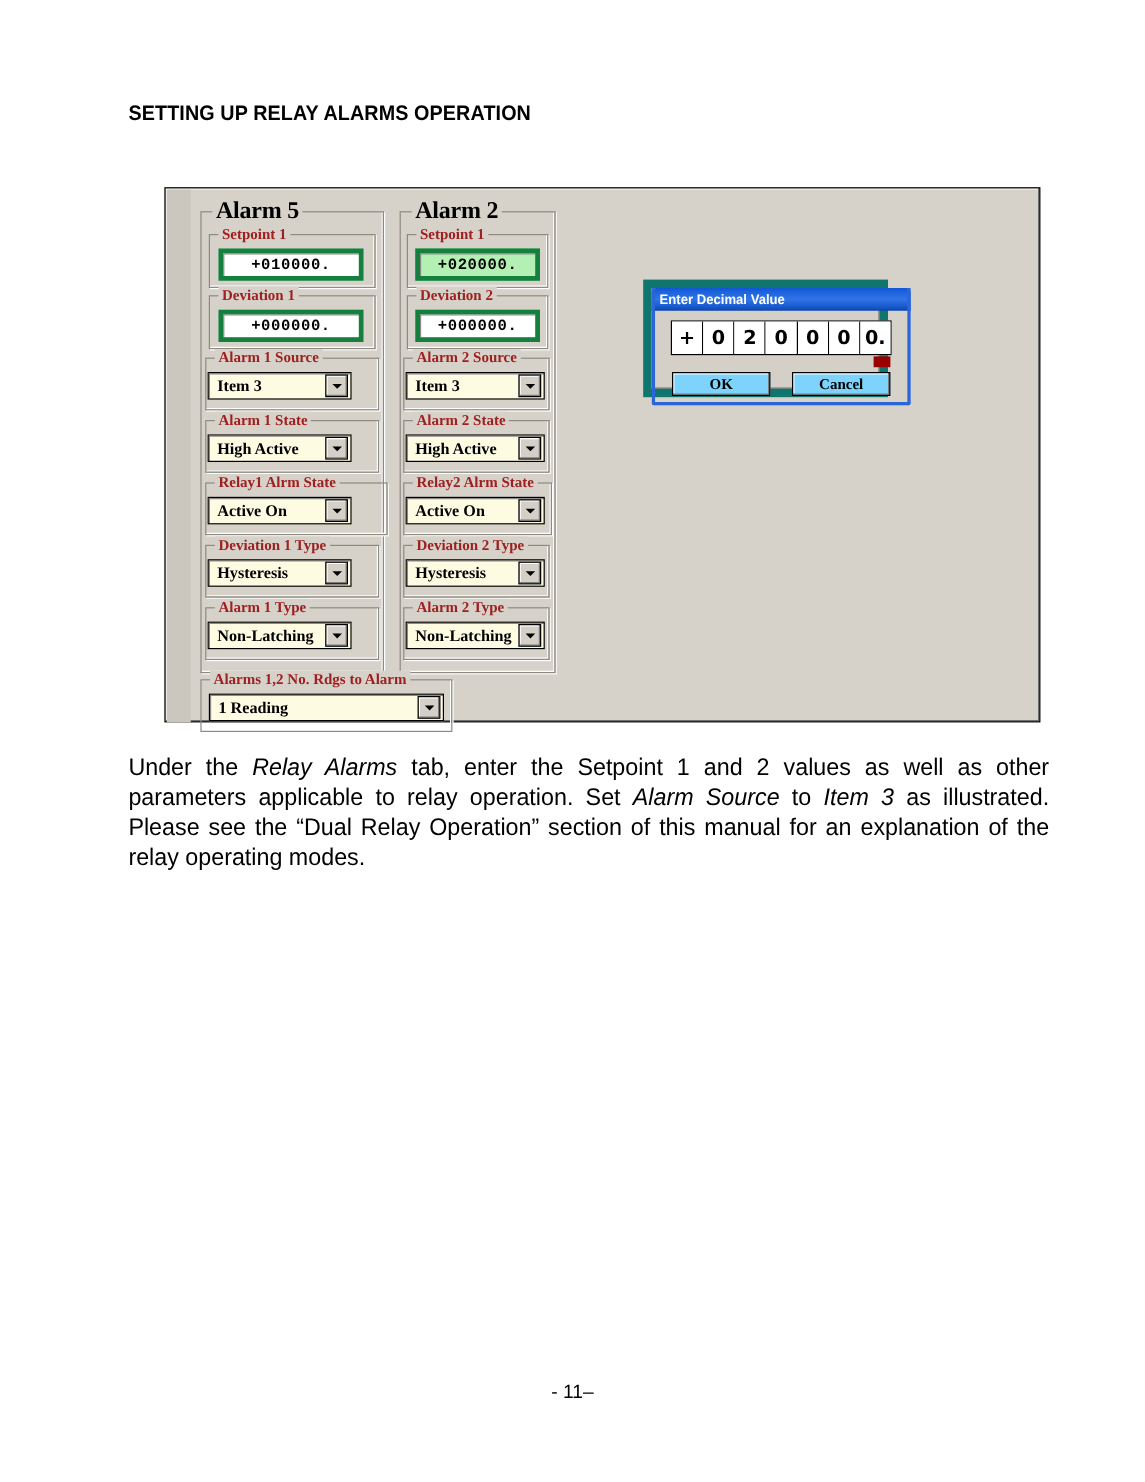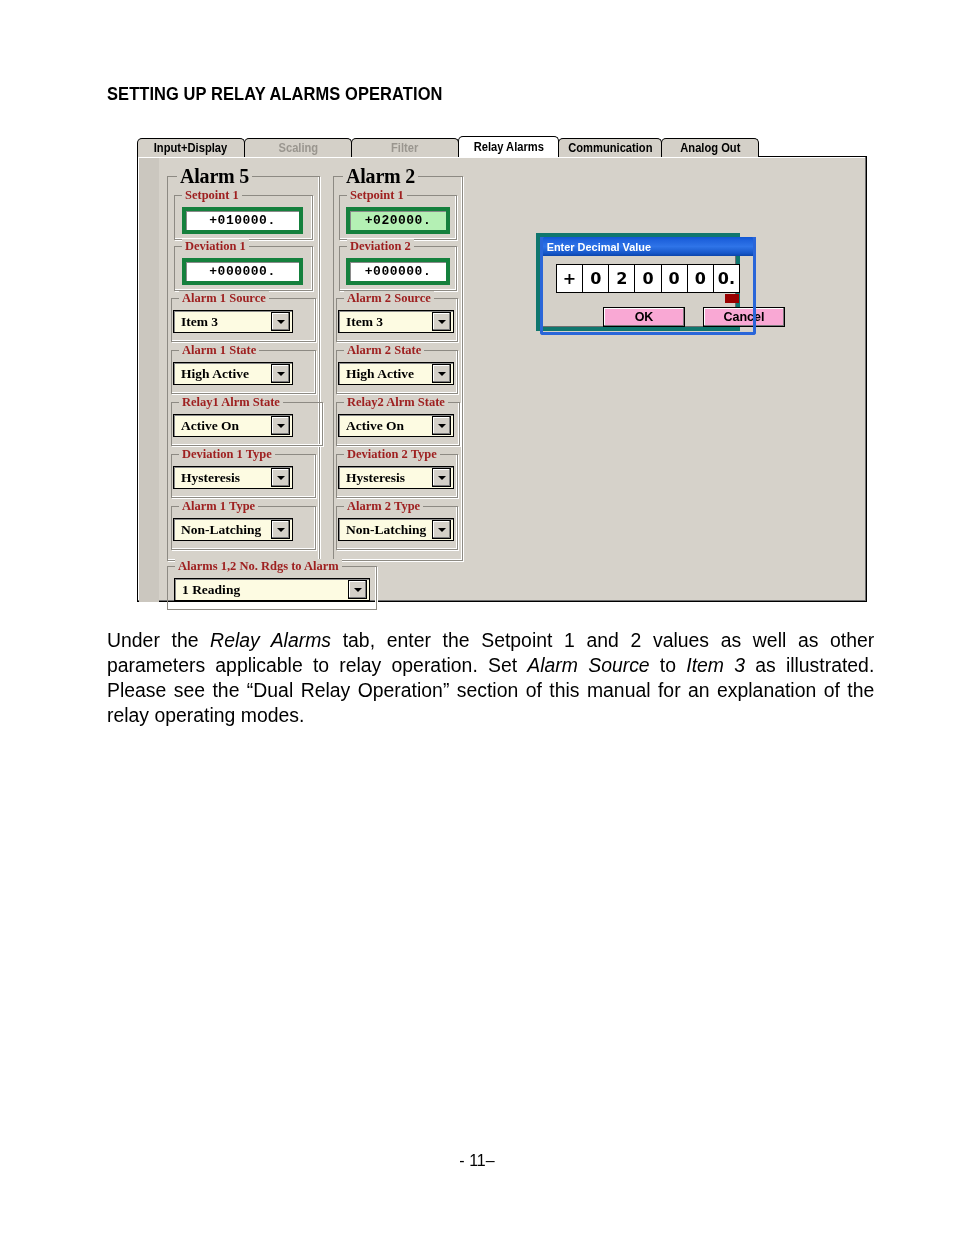--- a/index.html
+++ b/index.html
@@ -192,21 +192,21 @@
 
   
   .dialog {
     position: absolute;
     left: 398px;
     top: 76px;
     width: 204px;
     height: 98px;
     box-sizing: border-box;
     background: #d4d0c8;
-    border: 4px solid #0f766e;
+    border: 7px solid #0f766e;
     box-shadow: inset -1px -1px 0 #6f6f6f, inset 1px 1px 0 #ffffff;
     padding: 2px;
   }
   .dialog-frame {
     position: absolute;
     left: 0; top: 0;
     width: 216px; height: 98px;
     box-sizing: border-box;
     border: 3px solid #2a66d9;
     border-top: none;
@@ -264,31 +264,30 @@
     top: 57px;
     width: 14px;
     height: 9px;
     background: #990000;
   }
   .dlg-btn {
     position: absolute;
     top: 70px;
     height: 20px;
     box-sizing: border-box;
-    background: #f9a8d4;
+    background: #7dd3fc;
     border: 1px solid #000000;
     box-shadow: inset -1px -1px 0 #7b7b7b, inset 1px 1px 0 #ffffff;
     display: flex;
     align-items: center;
     justify-content: center;
-    font-family: Liberation Sans, sans-serif;
+    font-family: Liberation Serif, serif;
     font-weight: bold;
     font-size: 12.5px;
     color: #000;
-    margin-left: 46px;
   }
   .dlg-btn.ok     { left: 17px;  width: 82px; }
   .dlg-btn.cancel { left: 117px; width: 82px; }
 
   
   .body-text {
     position: absolute;
     left: 107px;
     top: 628px;
     width: 791px;
@@ -312,40 +311,20 @@
     color: #000;
   }
 </style>
 </head>
 <body>
 
 <div class="page-heading">SETTING UP RELAY ALARMS OPERATION</div>
 
 <div class="app-window">
 
-  <div class="tab-strip">
-    <div class="tab" style="width:108px">
-        <span>Input+Display</span>
-      </div>
-    <div class="tab disabled" style="width:108px">
-        <span>Scaling</span>
-      </div>
-    <div class="tab disabled" style="width:108px">
-        <span>Filter</span>
-      </div>
-    <div class="tab active" style="width:101px">
-        <span>Relay Alarms</span>
-      </div>
-    <div class="tab" style="width:104px">
-        <span>Communication</span>
-      </div>
-    <div class="tab" style="width:98px">
-        <span>Analog Out</span>
-      </div>
-  </div>
 
   <div class="window-body">
     <div class="gutter"></div>
 
     <div class="grp alarm-outer" style="left:29px; top:19px; width:153px; height:385px;">
       <div class="grp-title">Alarm 5</div>
     </div>
 
     <div class="grp" style="left:36px; top:38px; width:139px; height:45px;">
       <div class="grp-title">Setpoint 1</div>

